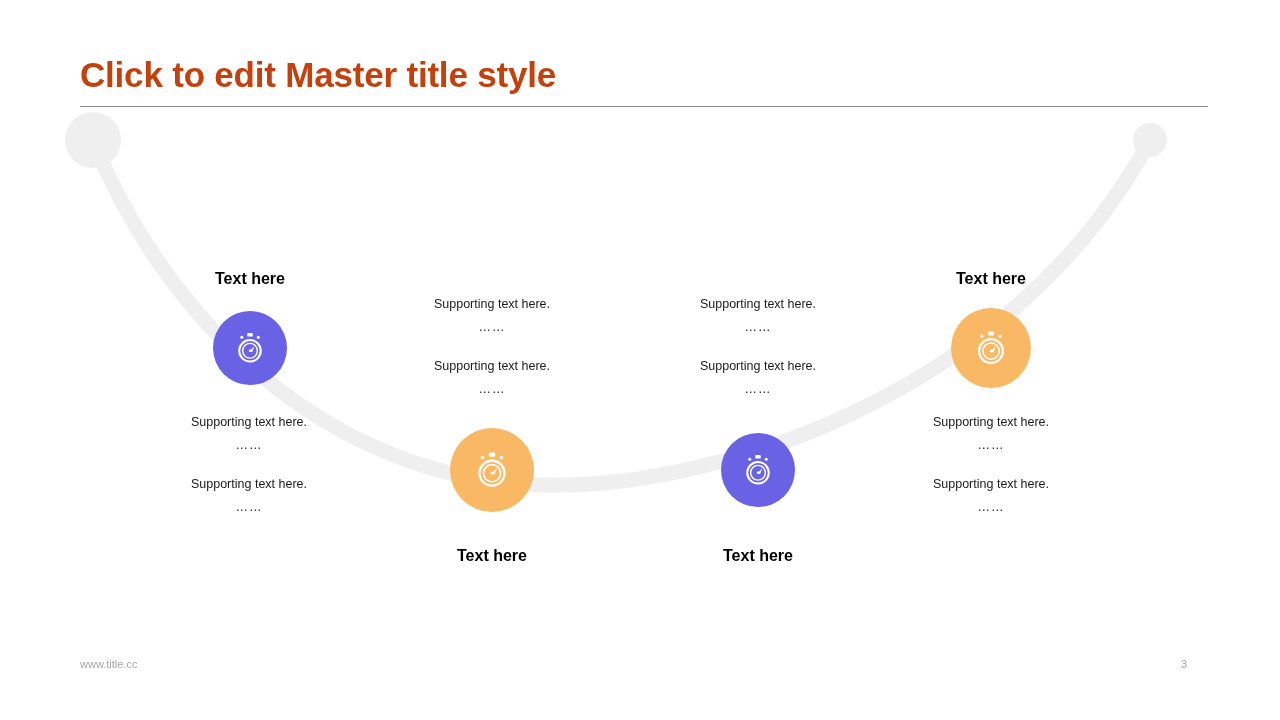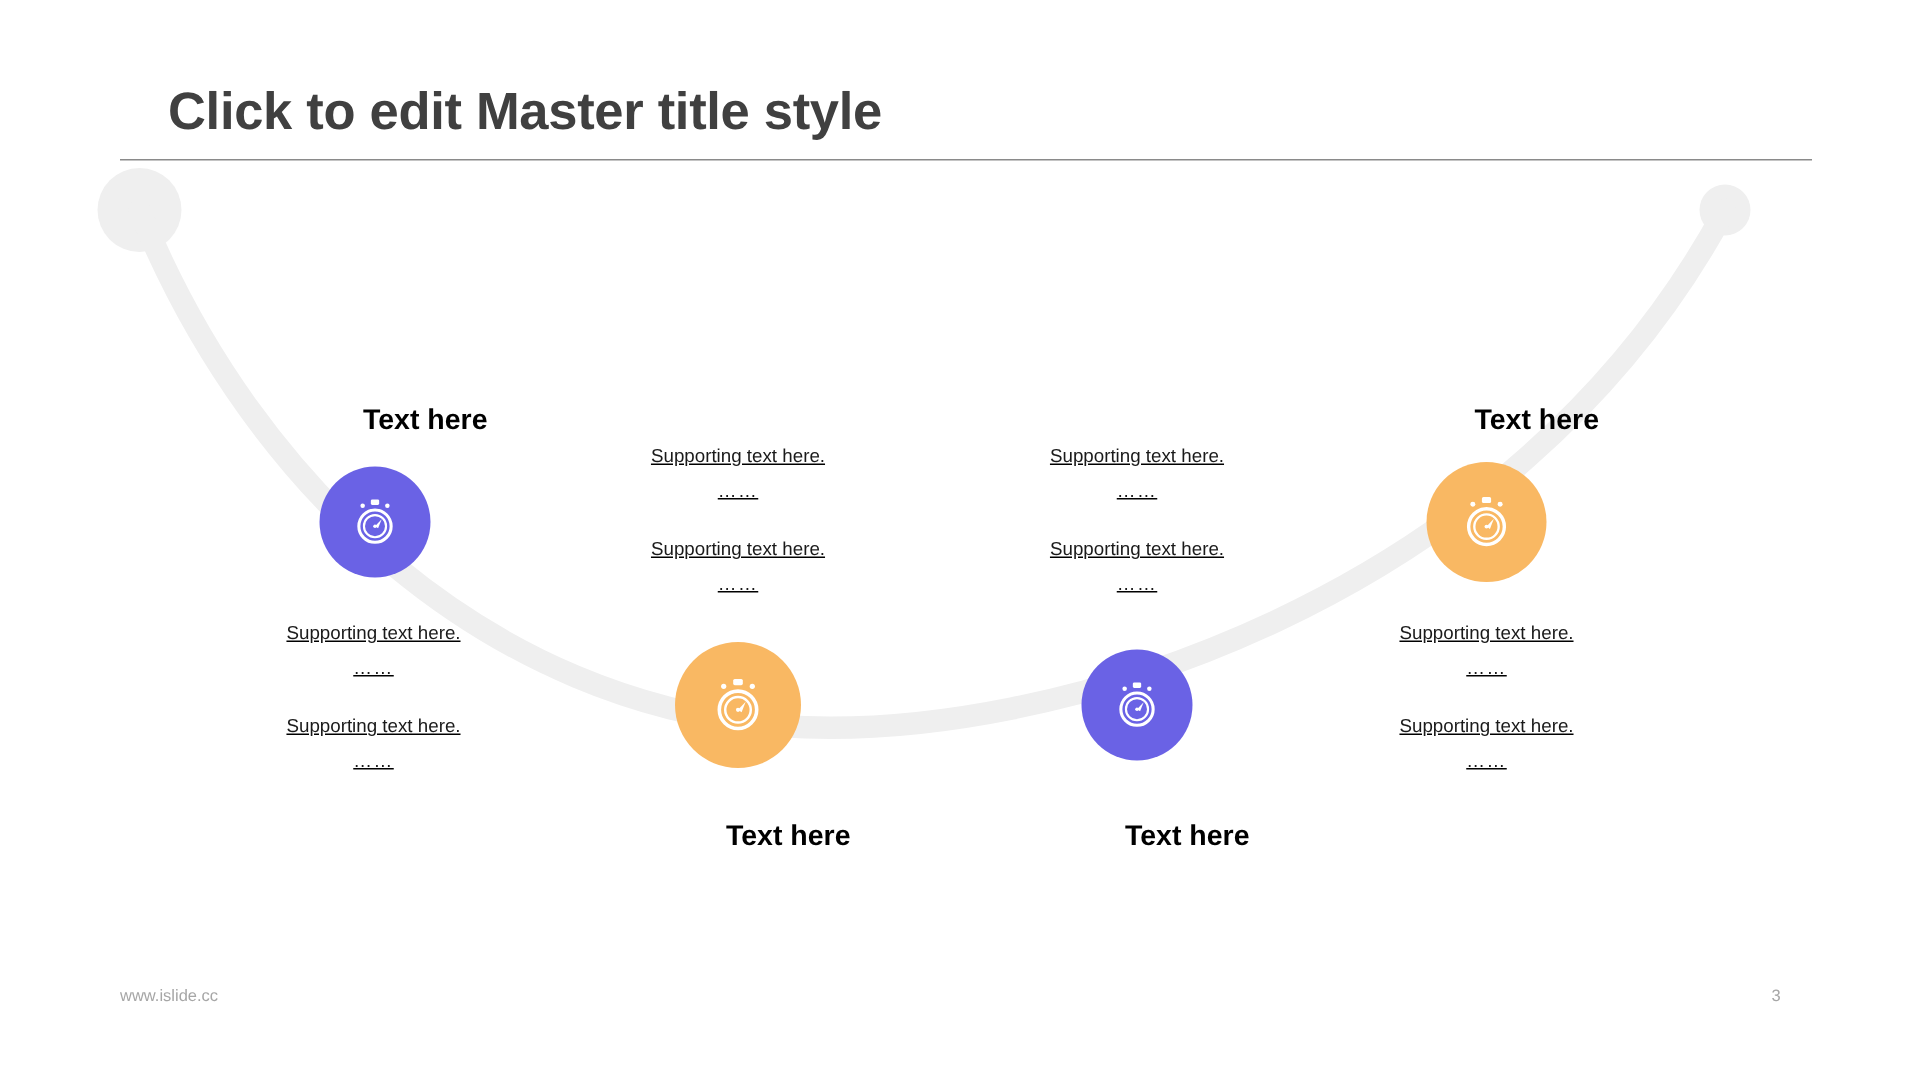--- a/index.html
+++ b/index.html
@@ -22,25 +22,24 @@
   
   #title-block {
     position: absolute;
     left: 80px;
     top: 56px;
     width: 1128px;
   }
   #page-title {
     font-size: 35px;
     font-weight: bold;
-    color: #404040;
+    color: #c2410c;
     line-height: 1.1;
     letter-spacing: -0.2px;
     white-space: nowrap;
-    margin-left: 32px;
   }
   #title-rule {
     position: absolute;
     left: 80px;
     top: 106px;
     width: 1128px;
     height: 1px;
     background: #8a8a8a;
   }
 
@@ -61,33 +60,32 @@
     align-items: center;
     justify-content: center;
   }
   .node.purple { background: #6a62e5; }
   .node.orange { background: #f9b863; }
   .node svg { display: block; }
 
   
   .node-title {
     position: absolute;
-    font-size: 19px;
+    font-size: 16px;
     font-weight: bold;
     color: #000000;
-    text-align: right;
+    text-align: center;
     white-space: nowrap;
   }
 
   
   .support-block {
     position: absolute;
     width: 180px;
     text-align: center;
-    text-decoration: underline;
   }
   .support-line {
     font-size: 12.5px;
     color: #1a1a1a;
     line-height: 1.05;
     white-space: nowrap;
   }
   .support-dots {
     font-size: 12.5px;
     color: #1a1a1a;
@@ -212,16 +210,16 @@
     </span>
   </div>
   <div class="support-block" style="left:901px; top:416px;">
     <div class="support-line">Supporting text here.</div>
     <div class="support-dots">……</div>
     <div class="support-gap"></div>
     <div class="support-line">Supporting text here.</div>
     <div class="support-dots">……</div>
   </div>
 
-  <div id="footer-url">www.islide.cc</div>
+  <div id="footer-url">www.title.cc</div>
   <div id="footer-page">3</div>
 
 </div>
 
 </body></html>

